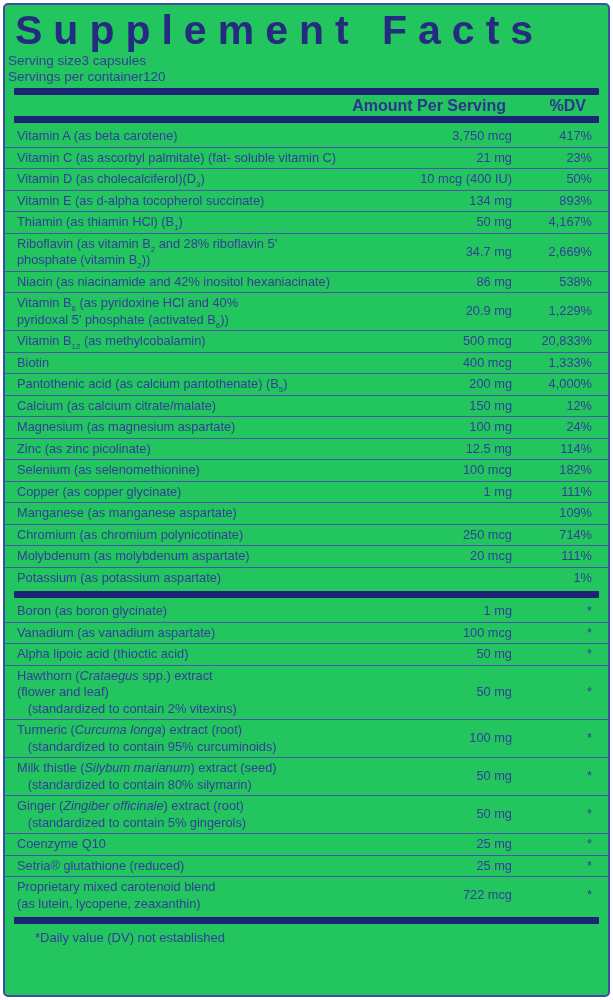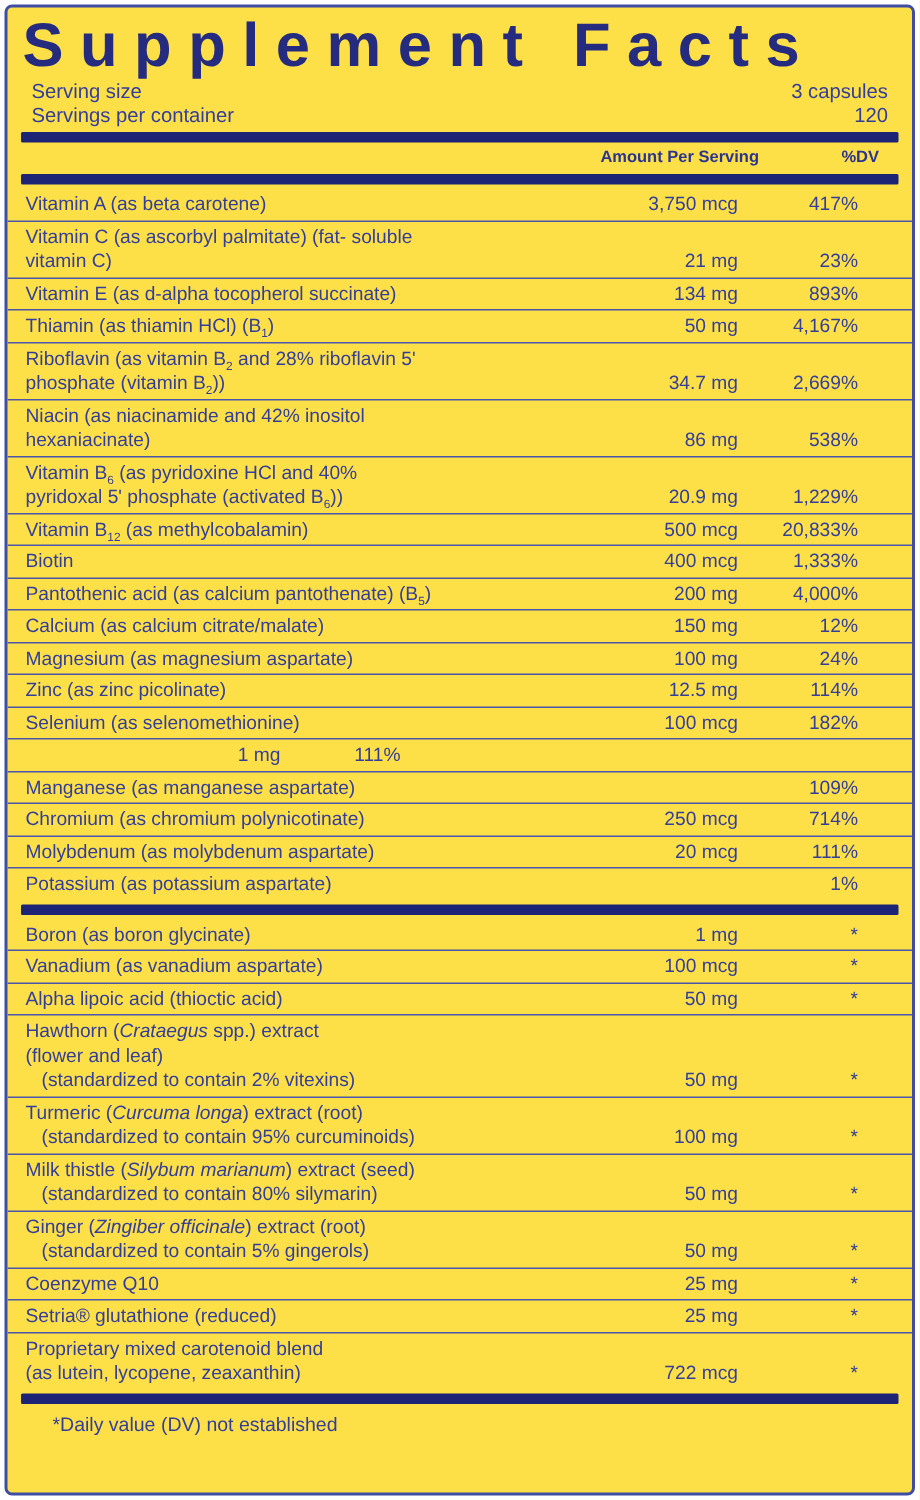--- a/index.html
+++ b/index.html
@@ -5,53 +5,53 @@
   html,body{margin:0;padding:0;background:#ffffff;}
   body{
     width:613px;height:1000px;overflow:hidden;
     font-family:"Liberation Sans",sans-serif;
     -webkit-font-smoothing:antialiased;
   }
   .label{
     box-sizing:border-box;
     width:607px;height:994px;margin:3px;
     border:2px solid #3f4da3;border-radius:5px;
-    color:#333e9b;background:#fde047;
+    color:#333e9b;background:#22c55e;
     padding-top:2px;
     overflow:hidden;
   }
   .title{
     font-weight:bold;
     font-size:41px;line-height:46px;
     letter-spacing:11px;
     color:#252c80;
     padding:0 6px 0 10px;
     white-space:nowrap;
   }
   .serving-line{
-    padding:0 16px;
+    padding:0 3px;
     font-size:13.5px;line-height:16px;
-    display:flex;gap:0;justify-content:space-between;
+    display:flex;gap:0;
   }
   .bar{
     height:7px;background:#1d2475;
     margin:3px 9px;border-radius:1px;
   }
   .colheads{
     display:flex;align-items:center;
     padding:0 22px 0 12px;
-    font-weight:bold;font-size:11px;line-height:15px;
+    font-weight:bold;font-size:16px;line-height:15px;
     color:#2b3590;
   }
   .colheads .spacer{flex:1;}
   .col-amt{width:170px;text-align:right;}
   .col-dv{width:80px;text-align:right;}
   .row{
-    display:flex;align-items:flex-end;
-    padding:2px 36px 2px 12px;
+    display:flex;align-items:center;
+    padding:2px 16px 2px 12px;
     border-bottom:1px solid #4a55ab;
     font-size:12.8px;line-height:16.5px;
   }
   .row.no-border{border-bottom:none;}
   .cell-name{flex:1;white-space:pre-wrap;padding-right:4px;}
   .cell-amt{width:170px;text-align:right;white-space:pre-wrap;}
   .cell-dv{width:80px;text-align:right;}
   sub{font-size:0.62em;line-height:0;}
   i{font-style:italic;}
   .footnote{
@@ -90,20 +90,25 @@
         <div class="cell-name">Vitamin A (as beta carotene)</div>
         <div class="cell-amt">3,750 mcg</div>
         <div class="cell-dv">417%</div>
       </div>
       <div class="row">
         <div class="cell-name">Vitamin C (as ascorbyl palmitate) (fat- soluble vitamin C)</div>
         <div class="cell-amt">21 mg</div>
         <div class="cell-dv">23%</div>
       </div>
       <div class="row">
+        <div class="cell-name">Vitamin D (as cholecalciferol)(D<sub>3</sub>)</div>
+        <div class="cell-amt">10 mcg (400 IU)</div>
+        <div class="cell-dv">50%</div>
+      </div>
+      <div class="row">
         <div class="cell-name">Vitamin E (as d-alpha tocopherol succinate)</div>
         <div class="cell-amt">134 mg</div>
         <div class="cell-dv">893%</div>
       </div>
       <div class="row">
         <div class="cell-name">Thiamin (as thiamin HCl) (B<sub>1</sub>)</div>
         <div class="cell-amt">50 mg</div>
         <div class="cell-dv">4,167%</div>
       </div>
       <div class="row">
@@ -152,20 +157,21 @@
         <div class="cell-name">Zinc (as zinc picolinate)</div>
         <div class="cell-amt">12.5 mg</div>
         <div class="cell-dv">114%</div>
       </div>
       <div class="row">
         <div class="cell-name">Selenium (as selenomethionine)</div>
         <div class="cell-amt">100 mcg</div>
         <div class="cell-dv">182%</div>
       </div>
       <div class="row">
+        <div class="cell-name">Copper (as copper glycinate)</div>
         <div class="cell-amt">1 mg</div>
         <div class="cell-dv">111%</div>
       </div>
       <div class="row">
         <div class="cell-name">Manganese (as manganese aspartate)</div>
         <div class="cell-dv">109%</div>
       </div>
       <div class="row">
         <div class="cell-name">Chromium (as chromium polynicotinate)</div>
         <div class="cell-amt">250 mcg</div>

